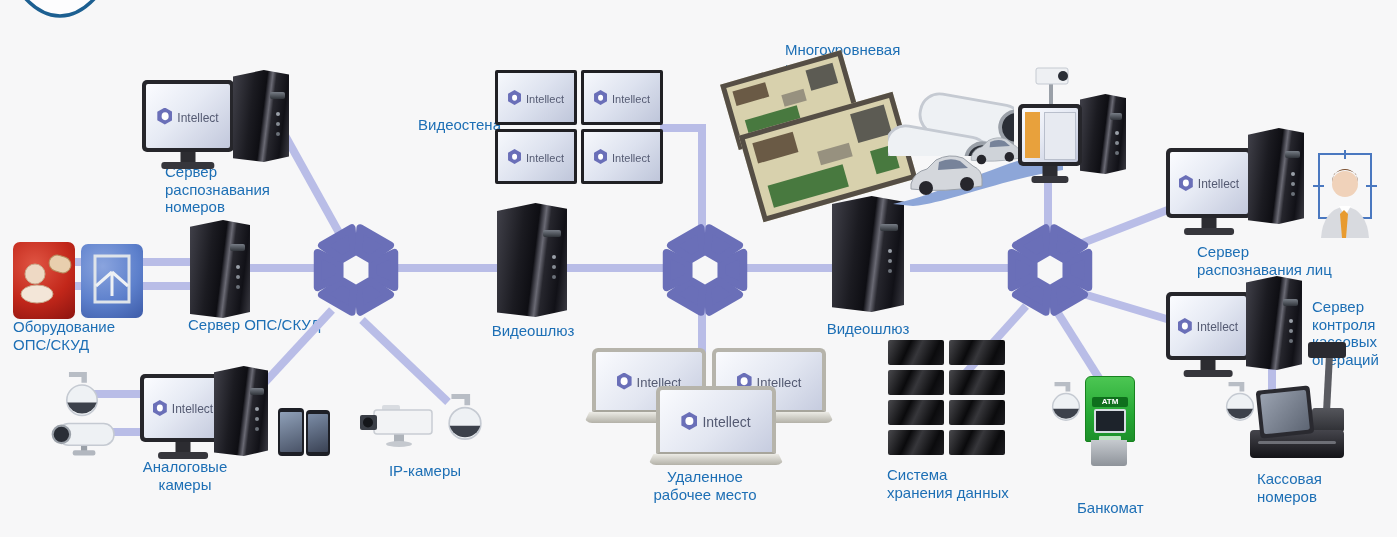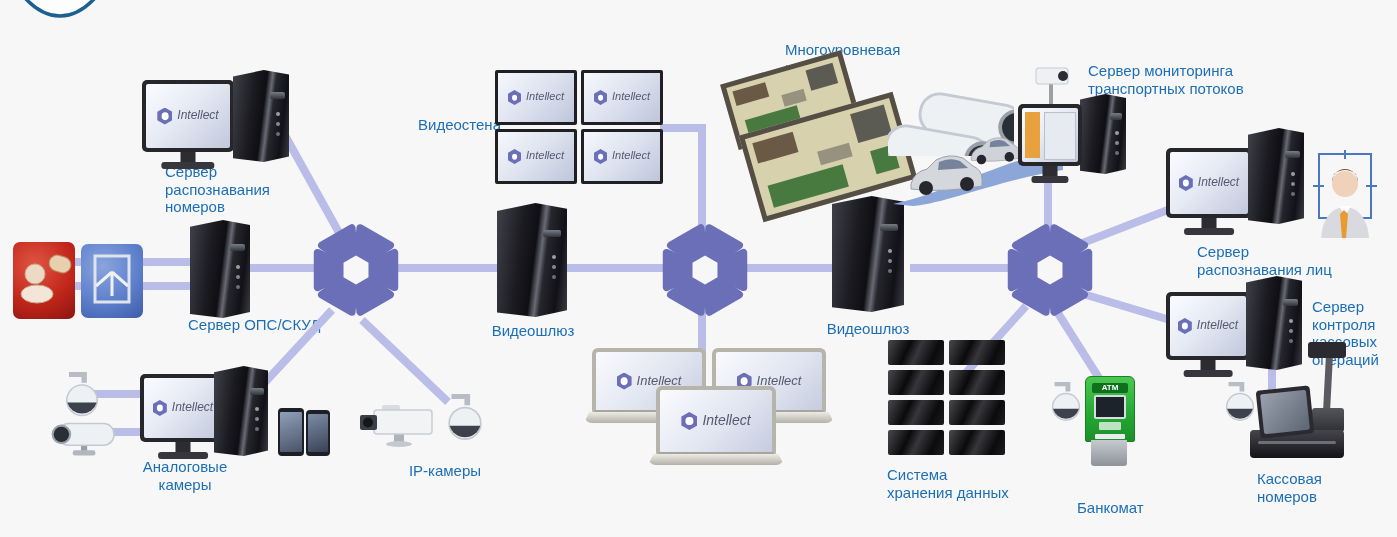--- a/index.html
+++ b/index.html
@@ -30,21 +30,21 @@
 
   
   .monitor{position:absolute;z-index:2;background:#26262b;border-radius:5px;padding:4px;}
   .monitor .screen{width:100%;height:100%;border-radius:2px;overflow:hidden;
     background:linear-gradient(135deg,#fbfcff 0%,#e6eaf4 45%,#c2c8dc 100%);
     display:flex;align-items:center;justify-content:center;}
   .monitor::before{content:"";position:absolute;left:50%;transform:translateX(-50%);bottom:-11px;width:15px;height:11px;background:#2c2c31;}
   .monitor::after{content:"";position:absolute;left:50%;transform:translateX(-50%);bottom:-17px;width:58%;height:7px;background:#36363c;border-radius:3px;}
 
   
-  .ilogo{display:flex;align-items:flex-start;gap:5px;font-style:italic;}
+  .ilogo{display:flex;align-items:flex-end;gap:5px;}
   .ilogo .hex{position:relative;background:#6a6fb8;
     clip-path:polygon(50% 0,100% 25%,100% 75%,50% 100%,0 75%,0 25%);}
   .ilogo .hex::after{content:"";position:absolute;left:50%;top:50%;width:45%;height:45%;
     transform:translate(-50%,-50%);background:#fff;border-radius:50%;}
   .ilogo .txt{color:#545a72;}
 
   
   #videowall{position:absolute;z-index:2;display:grid;grid-template-columns:82px 82px;grid-auto-rows:55px;gap:4px;}
   .wallcell{background:linear-gradient(135deg,#f6f8fc 0%,#dde2ef 50%,#bfc6da 100%);
     border:3px solid #202024;border-radius:2px;display:flex;align-items:center;justify-content:center;}
@@ -70,21 +70,21 @@
   .plan .pgray{position:absolute;background:#97917f;}
   .plan .pdark{position:absolute;background:#5c5b53;}
 
   
   #storage{position:absolute;z-index:2;display:grid;grid-template-columns:56px 56px;grid-auto-rows:25px;gap:5px;}
   .scell{border-radius:2px;background:linear-gradient(115deg,#4a4a4e 0%,#0a0a0c 35%,#37373b 52%,#0b0b0d 78%,#1e1e22 100%);}
 
   
   .atm-body{position:absolute;z-index:2;background:linear-gradient(180deg,#4cc653 0%,#24a733 60%,#1d8f2a 100%);
     border:1px solid #17821f;border-radius:6px 6px 2px 2px;}
-  .atm-band{margin:6px auto 2px;width:36px;height:10px;background:#0e6f1c;border-radius:2px;
+  .atm-band{margin:20px auto 2px;width:36px;height:10px;background:#0e6f1c;border-radius:2px;
     color:#fff;font-size:8px;font-weight:bold;text-align:center;line-height:10px;}
   .atm-screen{margin:2px auto;width:28px;height:20px;background:#1d232b;border:2px solid #d8dde2;border-radius:2px;}
   .atm-slot{margin:4px auto 0;width:30px;height:5px;background:#e8ecef;border-radius:1px;}
   .atm-key{margin:3px auto 0;width:22px;height:8px;background:#bfe3c2;border-radius:1px;}
   .atm-ped{position:absolute;z-index:2;background:linear-gradient(180deg,#c6cacf 0%,#8e939a 100%);border-radius:0 0 3px 3px;}
 
   
   .pos-base{position:absolute;z-index:2;background:linear-gradient(#45454c,#141418);border-radius:4px;}
   .pos-base::after{content:"";position:absolute;left:8%;top:40%;width:84%;height:3px;background:#6d6f76;border-radius:2px;}
   .pos-screen{position:absolute;z-index:3;background:#2a2a30;border-radius:4px;transform:rotate(-6deg);padding:4px;}
@@ -200,20 +200,22 @@
       <circle cx="22" cy="32" r="10" fill="#eed9c4" stroke="#c9a98c"></circle>
       <rect x="36" y="14" width="22" height="16" rx="8" fill="#e8cfae" stroke="#b78c5e" transform="rotate(18 47 22)"></rect>
     </svg>
   </div>
   <div class="bluebox" style="left:81px;top:244px;width:62px;height:74px">
     <svg width="62" height="74">
       <rect x="14" y="12" width="34" height="46" fill="none" stroke="#dfe4ea" stroke-width="3"></rect>
       <path d="M31 28 L15 42 M31 28 L47 42 M31 28 V52" stroke="#eef1f5" stroke-width="3" fill="none"></path>
     </svg>
   </div>
+  <div class="lbl" style="left:13px;top:318px">Оборудование
+ОПС/СКУД</div>
 
   <div class="tower" style="left:190px;top:220px;width:60px;height:98px"></div>
   <div class="lbl" style="left:188px;top:316px">Сервер ОПС/СКУД</div>
 
   <svg class="abs" style="left:60px;top:372px;z-index:2" width="44" height="50">
       <use href="#domecam"></use>
     </svg>
   <svg class="abs" style="left:50px;top:418px;z-index:2" width="68" height="42">
       <use href="#bulletcam" transform="scale(-1,1) translate(-66,0)"></use>
     </svg>
@@ -234,21 +236,21 @@
     </div>
   <div class="lbl ctr" style="left:110px;top:458px;width:150px">Аналоговые
 камеры</div>
 
   <svg class="abs" style="left:360px;top:402px;z-index:2" width="78" height="46">
       <use href="#boxcam"></use>
     </svg>
   <svg class="abs" style="left:442px;top:394px;z-index:2" width="46" height="52">
       <use href="#domecam"></use>
     </svg>
-  <div class="lbl ctr" style="left:375px;top:462px;width:140px">IP-камеры</div>
+  <div class="lbl ctr" style="left:355px;top:462px;width:140px">IP-камеры</div>
 
   <div id="videowall" style="left:495px;top:70px">
     <div class="wallcell">
       <span class="ilogo">
           <span class="hex" style="width:13px;height:15px"></span>
           <span class="txt" style="font-size:11px">Intellect</span>
         </span>
     </div>
     <div class="wallcell">
       <span class="ilogo">
@@ -313,20 +315,22 @@
   </div>
   <div class="laptop" style="left:656px;top:386px;z-index:3">
     <div class="lscreen" style="width:112px;height:62px">
       <span class="ilogo">
           <span class="hex" style="width:16px;height:18px"></span>
           <span class="txt" style="font-size:14px">Intellect</span>
         </span>
     </div>
       <div class="lbase"></div>
   </div>
+  <div class="lbl ctr" style="left:625px;top:468px;width:160px">Удаленное
+рабочее место</div>
 
   <svg class="abs" style="left:888px;top:78px;z-index:2" width="126" height="78">
     <g transform="translate(34,2) rotate(10)">
         <use href="#bulletcam"></use>
       </g>
     <g transform="translate(0,34) rotate(10)">
         <use href="#bulletcam"></use>
       </g>
   </svg>
   <svg class="abs" style="left:893px;top:118px;z-index:2" width="172" height="88">
@@ -349,22 +353,20 @@
     <rect x="8" y="2" width="32" height="16" rx="2" fill="#eef0f3" stroke="#c5cad2"></rect>
     <circle cx="35" cy="10" r="5" fill="#2a2e36"></circle>
   </svg>
   <div class="monitor" style="left:1018px;top:104px;width:56px;height:54px;z-index:3">
     <div class="screen" style="display:block;position:relative">
       <div class="abs" style="left:6%;top:8%;width:26%;height:84%;background:#e8a13c"></div>
       <div class="abs" style="left:40%;top:8%;width:52%;height:84%;background:#e7eaf1;border:1px solid #b9bfcc"></div>
     </div>
   </div>
   <div class="tower" style="left:1080px;top:94px;width:46px;height:80px"></div>
-  <div class="lbl" style="left:1088px;top:62px">Сервер мониторинга
-транспортных потоков</div>
 
   <div id="storage" style="left:888px;top:340px">
     <div class="scell"></div>
       <div class="scell"></div>
     <div class="scell"></div>
       <div class="scell"></div>
     <div class="scell"></div>
       <div class="scell"></div>
     <div class="scell"></div>
       <div class="scell"></div>

